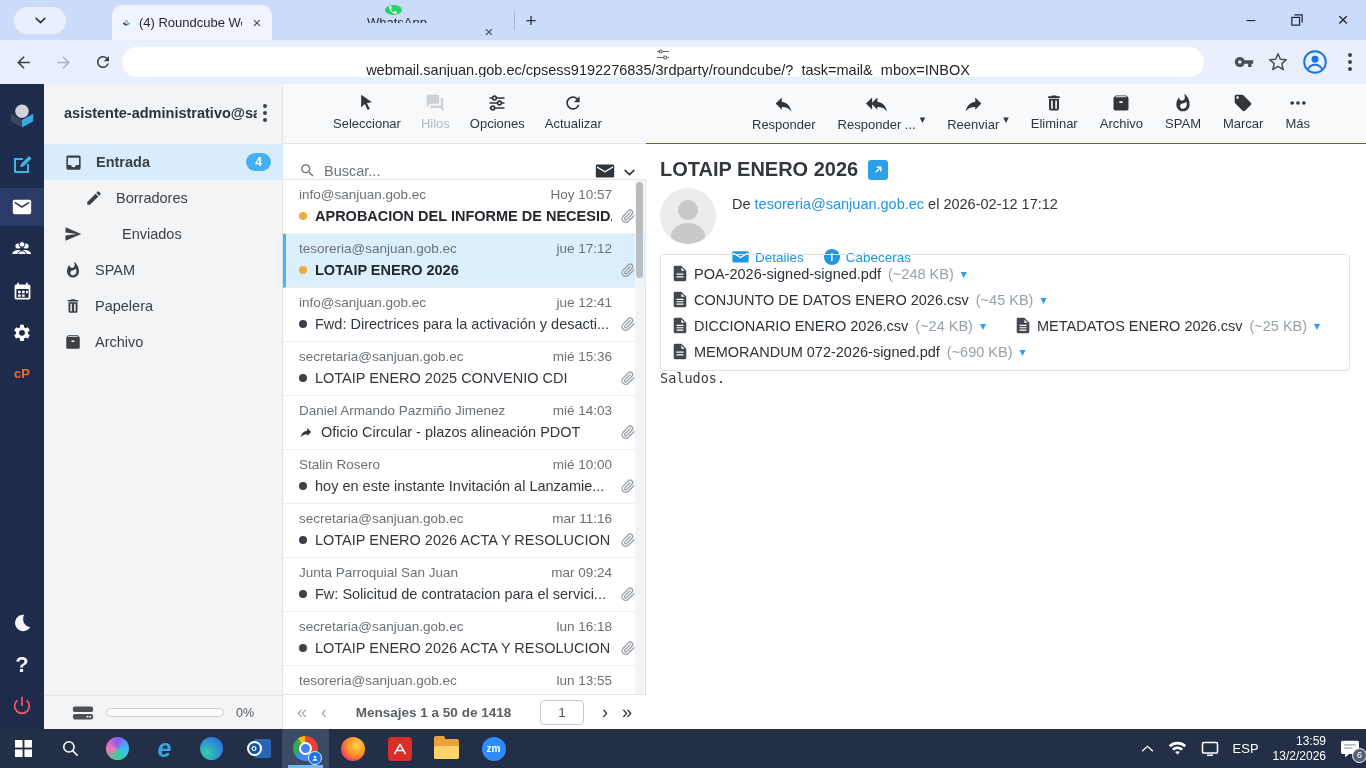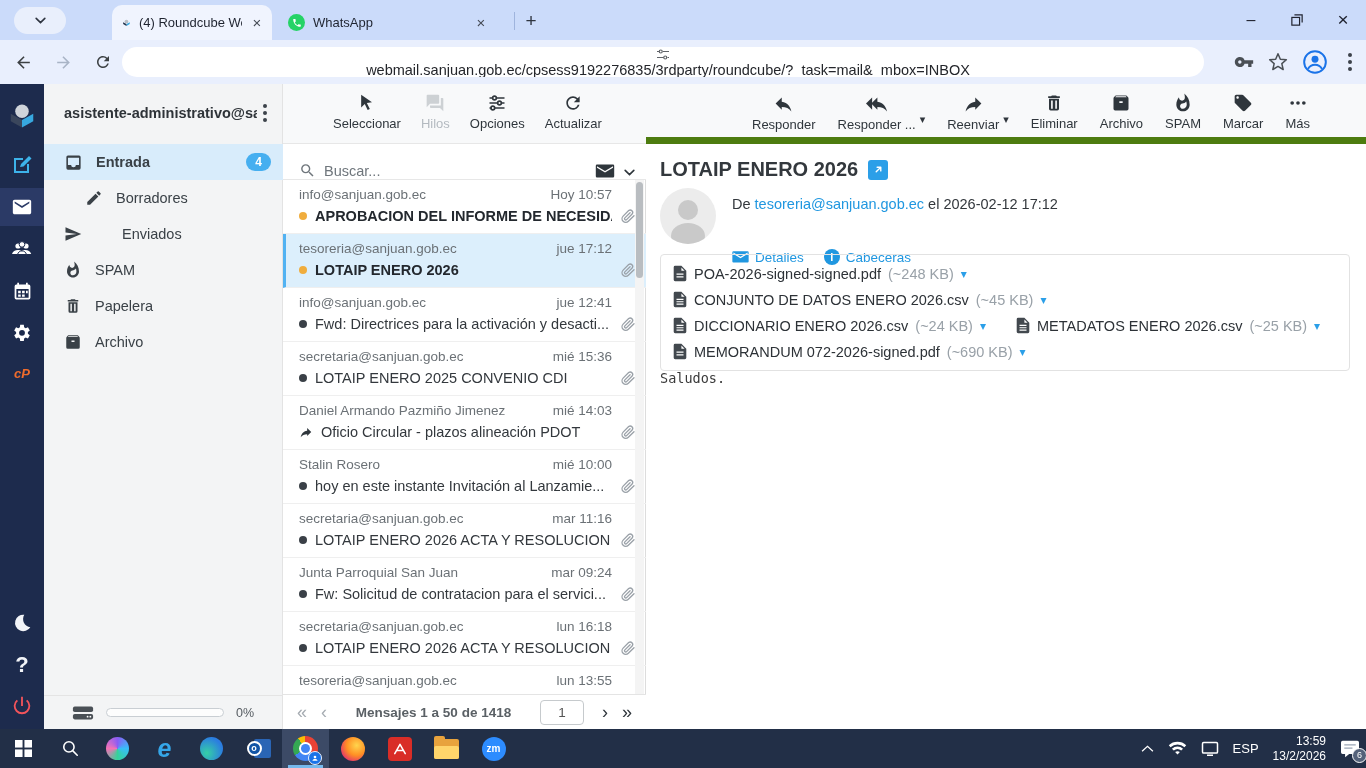--- a/index.html
+++ b/index.html
@@ -26,21 +26,21 @@
   .urltext { font-size:14.5px; color:#24262b; margin-left:10px; white-space:nowrap; overflow:hidden; }
   .chromebar-right { position:absolute; right:8px; top:7px; height:30px; display:flex; align-items:center; gap:14px; }
 
   
   #app { position:absolute; left:0; top:84px; width:1366px; height:645px; background:#fff; }
 
   
   #rail { position:absolute; left:0; top:0; width:44px; height:645px; background:#1d2b4d; }
   .rail-item { position:absolute; left:0; width:44px; height:38px; display:flex; align-items:center; justify-content:center; color:#f2f5f9; }
   .rail-item.active { background:#2b3a66; }
-  .cp-label { color:#f06c2c; font-weight:bold; font-style:italic; font-size:13px; }
+  .cp-label { color:#f06c2c; font-weight:bold; font-size:13px; }
 
   
   #folderpanel { position:absolute; left:44px; top:0; width:239px; height:645px; background:#f3f4f5; border-right:1px solid #e3e3e3; }
   .account-row { position:absolute; left:0; top:0; width:239px; height:58px; display:flex; align-items:center; padding:0 10px 0 20px; }
   .account-name { font-size:14.5px; font-weight:bold; color:#2e3338; flex:1; white-space:nowrap; overflow:hidden; }
   .kebab { width:16px; display:flex; flex-direction:column; gap:3px; align-items:center; }
   .kebab i { width:4px; height:4px; background:#3c424a; border-radius:50%; }
   .folder { position:absolute; left:0; width:239px; height:36px; display:flex; align-items:center; padding-left:20px; gap:13px; color:#3a4147; font-size:14.5px; }
   .folder.selected { background:#d8ecfb; font-weight:bold; }
   .folder .badge { position:absolute; right:12px; background:#46aff0; color:#fff; font-size:12px; font-weight:bold; border-radius:10px; padding:2px 9px; }
@@ -74,21 +74,21 @@
   .list-scrollbar { position:absolute; right:1px; top:96px; width:9px; height:514px; background:#f4f4f4; }
   .list-thumb { position:absolute; left:1px; top:2px; width:7px; height:96px; background:#b9bdc1; border-radius:4px; }
   .pager { position:absolute; left:0; top:610px; width:363px; height:35px; border-top:1px solid #e4e4e4; display:flex; align-items:center; padding:0 14px; gap:14px; background:#fff; }
   .pg { font-size:18px; color:#2f363c; line-height:1; }
   .pg.disabled { color:#a6acb2; }
   .pager-text { flex:1; text-align:center; font-size:13.5px; font-weight:bold; color:#5a6065; }
   .pager input { width:44px; height:25px; border:1px solid #c6cacd; border-radius:4px; text-align:center; font-size:13.5px; color:#555; margin-right:4px; font-family:"Liberation Sans",sans-serif; }
 
   
   #mailpane { position:absolute; left:646px; top:0; width:720px; height:645px; background:#fff; }
-  .mail-toolbar { position:absolute; left:0; top:0; width:720px; height:60px; background:#f8f9fa; border-bottom:7px solid #4d7c0f; display:flex; align-items:flex-start; padding:9px 0 0 106px; gap:22px; }
+  .mail-toolbar { position:absolute; left:0; top:0; width:720px; height:60px; background:#f8f9fa; border-bottom:1px solid #4d7c0f; display:flex; align-items:flex-start; padding:9px 0 0 106px; gap:22px; }
   .caretbtn { display:flex; align-items:center; }
   .caret { color:#2f363c; font-size:11px; margin:14px 0 0 4px; }
   .subject-row { position:absolute; left:14px; top:74px; display:flex; align-items:center; gap:10px; }
   .subject { font-size:20px; font-weight:bold; color:#33383d; }
   .extlink { width:20px; height:20px; border-radius:3px; background:#2b9fe8; display:flex; align-items:center; justify-content:center; }
   .avatar { position:absolute; left:14px; top:104px; width:56px; height:56px; border-radius:50%; background:#ececec; overflow:hidden; }
   .fromline { position:absolute; left:86px; top:112px; font-size:14.5px; color:#33383d; }
   a.bluelink { color:#2097e0; text-decoration:none; }
   .hdr-actions { position:absolute; left:86px; top:137px; display:flex; gap:20px; align-items:center; }
   .hdr-action { display:flex; align-items:center; gap:6px; color:#2097e0; font-size:13.5px;margin-top:28px; }
@@ -124,21 +124,21 @@
     <div class="tab active" style="left:112px; width:160px;">
       <svg width="16" height="16" viewBox="0 0 24 24" style="margin-right:8px">
           <path d="M3 10l9 5 9-5-9 5z" fill="#1b2a4e"></path>
           <path d="M12 15l9-5v5l-9 5z" fill="#37a8e0"></path>
           <path d="M3 10l9 5v5l-9-5z" fill="#27364f"></path>
           <circle cx="12" cy="8" r="5" fill="#b8bec6"></circle>
         </svg>
       <span class="tab-title">(4) Roundcube Webmail :: Entra</span>
       <span class="tab-close">×</span>
     </div>
-    <div class="tab" style="left:278px; width:222px;">
+    <div class="tab" style="left:286px; width:222px;flex-direction:column;">
       <span style="width:17px;height:17px;border-radius:50%;background:#25d366;display:flex;align-items:center;justify-content:center;margin-right:8px;">
         <svg width="10" height="10" viewBox="0 0 24 24">
             <path d="M6.6 10.8c1.4 2.8 3.8 5.1 6.6 6.6l2.2-2.2c.3-.3.7-.4 1-.2 1.1.4 2.3.6 3.6.6.6 0 1 .4 1 1V20c0 .6-.4 1-1 1C10.8 21 3 13.2 3 3.5 3 2.9 3.4 2.5 4 2.5h3.5c.6 0 1 .4 1 1 0 1.2.2 2.4.6 3.6.1.3 0 .7-.2 1z" fill="#fff"></path>
           </svg>
       </span>
       <span class="tab-title">WhatsApp</span>
       <span class="tab-close" style="margin-left:auto">×</span>
     </div>
     <div class="tab-divider"></div>
     <div class="newtab">+</div>

